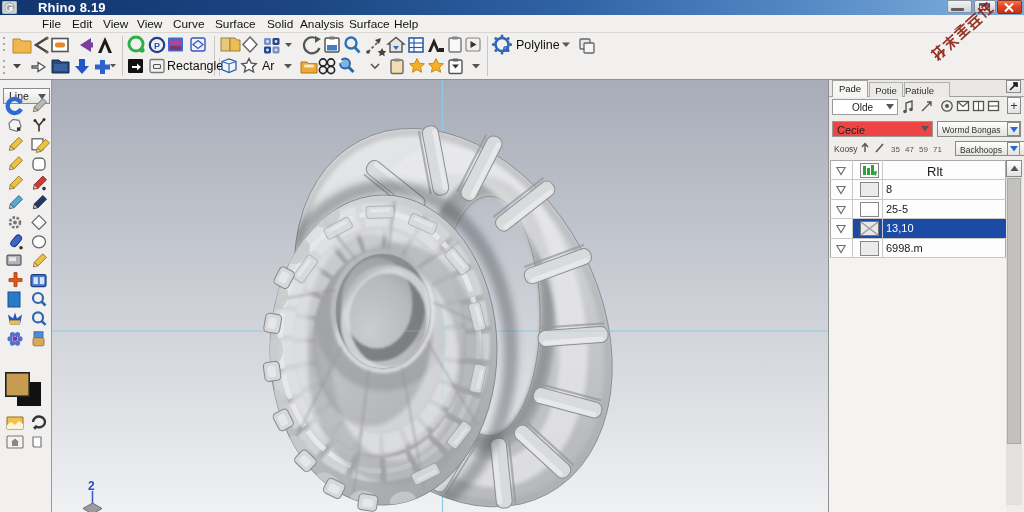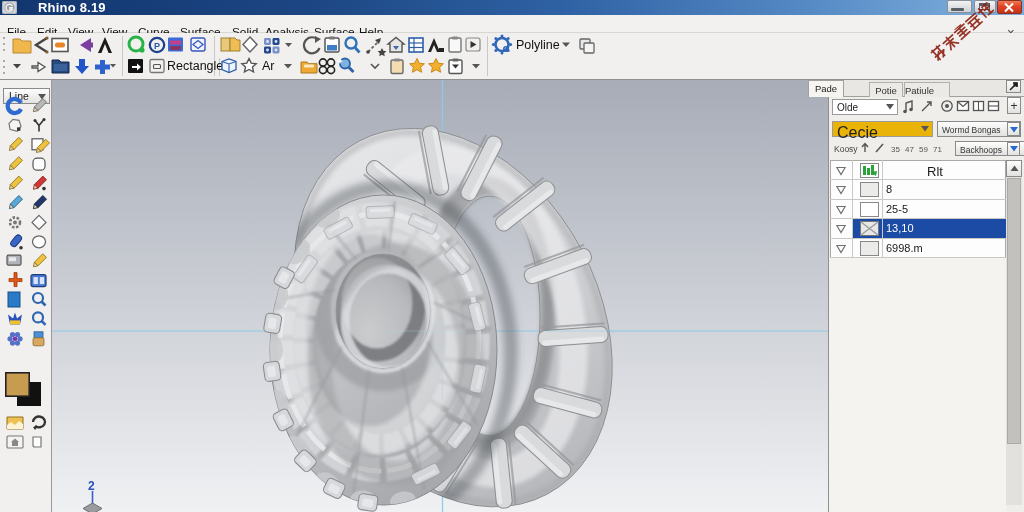--- a/index.html
+++ b/index.html
@@ -1,17 +1,17 @@
 <!DOCTYPE html>
 <html><head><meta charset="utf-8"><style>
 html,body{margin:0;padding:0;width:1024px;height:512px;overflow:hidden;font-family:"Liberation Sans",sans-serif;}
 *{box-sizing:border-box;} .abs{position:absolute;}
 #title{position:absolute;left:0;top:0;width:1024px;height:15px;background:linear-gradient(to right,#12356e 0%,#1c4683 30%,#2f62a4 55%,#5388c4 78%,#79a9d9 95%);}
 #menu{position:absolute;left:0;top:15px;width:1024px;height:18px;background:#f2f1ef;font-size:11.8px;color:#111;border-bottom:1px solid #d8d7d4;}
-#menu span{position:absolute;top:10px;}
+#menu span{position:absolute;top:2px;margin-left:35px;}
 #tbar{position:absolute;left:0;top:33px;width:1024px;height:47px;background:#f1f0ee;border-bottom:1px solid #8f9092;}
 #side{position:absolute;left:0;top:80px;width:52px;height:432px;background:#f1f0ee;border-right:1px solid #9a9a9a;}
 #vp{position:absolute;left:52px;top:80px;width:776px;height:432px;background:linear-gradient(#a7acb7,#f0f1f3);}
 #panel{position:absolute;left:828px;top:80px;width:196px;height:432px;background:#efeeea;border-left:1px solid #8f9092;}
 .btn{position:absolute;border:1px solid #8a8a8a;background:linear-gradient(#fdfdfd,#e2e2e0);}
 </style></head><body>
 <div id="title"></div>
 <svg class="abs" style="left:2px;top:1px" width="15" height="13" viewBox="0 0 15 13">
     <rect x="0" y="0" width="15" height="13" rx="2" fill="#cfd3d8" stroke="#8a8f96" stroke-width="0.8"></rect>
     <circle cx="7.5" cy="6.5" r="5" fill="#9aa0a8"></circle>
@@ -455,29 +455,29 @@
     </g>
     <line x1="390.5" y1="238" x2="390.5" y2="320" stroke="#9ed2ee" stroke-width="1" opacity="0.35"></line>
     <line x1="330" y1="251" x2="410" y2="251" stroke="#a8d8f0" stroke-width="1" opacity="0.3"></line>
     <line x1="495" y1="251" x2="562" y2="251" stroke="#7fc2e4" stroke-width="1.1" opacity="0.4"></line>
     <text x="36" y="410" font-size="12" font-weight="bold" fill="#2a50c0" font-family="Liberation Sans, sans-serif">2</text>
     <line x1="40.5" y1="411" x2="40.5" y2="426" stroke="#3a5cd0" stroke-width="1.6"></line>
     <path d="M40.5 423 L50 428.5 L40.5 434 L31 428.5 z" fill="#9a9b9e" stroke="#6e6f72" stroke-width="1"></path>
   </svg>
 <div id="panel"></div>
 <div class="abs" style="left:829px;top:80px;width:195px;height:17px;border-bottom:1px solid #a0a09e;background:#e9e7e3"></div>
-<div class="abs" style="left:808px;top:80px;width:36px;height:17px;background:#f6f5f2;border:1px solid #a0a09e;border-bottom:none;font-size:9.5px;color:#222;text-align:center;line-height:16px">Pade</div>
+<div class="abs" style="left:832px;top:80px;width:36px;height:17px;background:#f6f5f2;border:1px solid #a0a09e;border-bottom:none;font-size:9.5px;color:#222;text-align:center;line-height:16px">Pade</div>
 <div class="abs" style="left:869px;top:81.5px;width:34px;height:15px;border:1px solid #b0b0ae;border-bottom:none;font-size:9.5px;color:#333;text-align:center;line-height:15px;background:#eceae6">Potie</div>
 <div class="abs" style="left:904px;top:81.5px;width:46px;height:15px;border:1px solid #b0b0ae;border-bottom:none;font-size:9.5px;color:#333;line-height:15px;background:#eceae6">Patiule</div>
 <div class="btn" style="left:1006px;top:80px;width:15px;height:13px"></div>
 <svg class="abs" style="left:1009px;top:82px" width="9" height="9" viewBox="0 0 9 9">
     <path d="M1 8 L8 1 M4 1 l4 0 0 4" stroke="#222" stroke-width="1.6" fill="none"></path>
     <rect x="4.5" y="0.5" width="4" height="4" fill="#222"></rect>
   </svg>
-<div class="abs" style="left:832px;top:99px;width:66px;height:16px;background:#fff;border:1px solid #9a9a98;font-size:10px;color:#222;padding:2px 0 0 4px">Olde</div>
+<div class="abs" style="left:832px;top:99px;width:66px;height:16px;background:#fff;border:1px solid #9a9a98;font-size:10px;color:#222;padding:2px 0 0 19px">Olde</div>
 <svg class="abs" style="left:886px;top:104px" width="8" height="6" viewBox="0 0 8 6">
     <path d="M0 0 L8 0 L4 5.5 z" fill="#555"></path>
   </svg>
 <svg width="196" height="20" viewBox="829 0 196 20" style="position:absolute;left:829px;top:98px">
     <g transform="translate(902 0)">
       <path d="M4 13 L4 5 L10 3 L10 11" stroke="#555" stroke-width="1.4" fill="none"></path>
       <circle cx="3" cy="13.5" r="1.8" fill="#555"></circle>
       <circle cx="9" cy="11.5" r="1.8" fill="#555"></circle>
     </g>
     <g transform="translate(920 0)">
@@ -495,21 +495,21 @@
       <rect x="1.5" y="3.5" width="10" height="9" fill="#fff" stroke="#555" stroke-width="1.3"></rect>
       <line x1="6.5" y1="3.5" x2="6.5" y2="12.5" stroke="#555" stroke-width="1.1"></line>
     </g>
     <g transform="translate(987 0)">
       <rect x="1.5" y="3.5" width="10" height="9" fill="#fff" stroke="#555" stroke-width="1.3"></rect>
       <line x1="1.5" y1="8" x2="11.5" y2="8" stroke="#555" stroke-width="1.1"></line>
     </g>
   </svg>
 <div class="btn" style="left:1007px;top:97px;width:14px;height:17px"></div>
 <div class="abs" style="left:1010.5px;top:99px;font-size:12px;color:#333">+</div>
-<div class="abs" style="left:832px;top:121px;width:101px;height:16px;background:#eab308;border:1px solid #9a9a98;font-size:16px;color:#222;padding:2px 0 0 4px">Cecie</div>
+<div class="abs" style="left:832px;top:121px;width:101px;height:16px;background:#ef4444;border:1px solid #9a9a98;font-size:11px;color:#222;padding:2px 0 0 4px">Cecie</div>
 <svg class="abs" style="left:921px;top:126px" width="8" height="6" viewBox="0 0 8 6">
     <path d="M0 0 L8 0 L4 5.5 z" fill="#555"></path>
   </svg>
 <div class="btn" style="left:937px;top:121px;width:84px;height:16px;font-size:8.5px;color:#333;padding:3px 0 0 4px">Wormd Bongas</div>
 <div class="btn" style="left:1007px;top:122px;width:13px;height:14px"></div>
 <svg class="abs" style="left:1009.5px;top:127px" width="8" height="6" viewBox="0 0 8 6">
     <path d="M0 0 L8 0 L4 5.5 z" fill="#2a6ad0"></path>
   </svg>
 <svg width="130" height="18" viewBox="0 0 130 18" style="position:absolute;left:831px;top:140px">
     <text x="3" y="12" font-size="8.5" fill="#444" font-family="Liberation Sans">Koosy</text>

